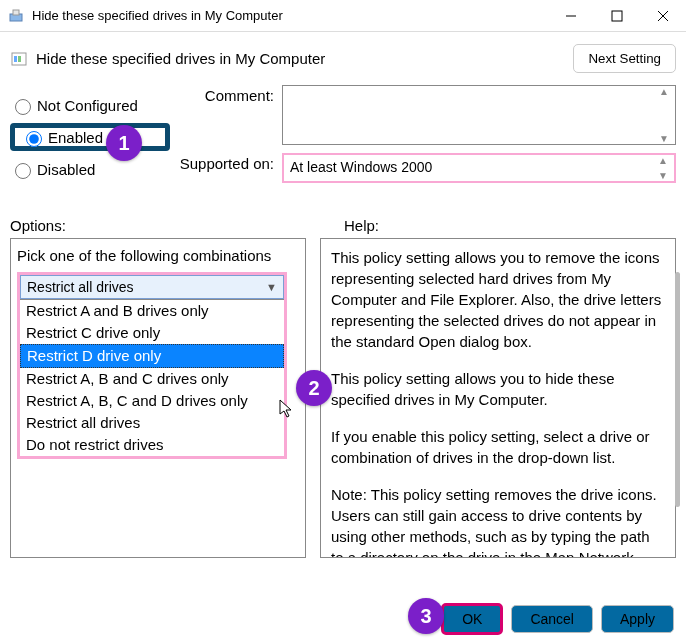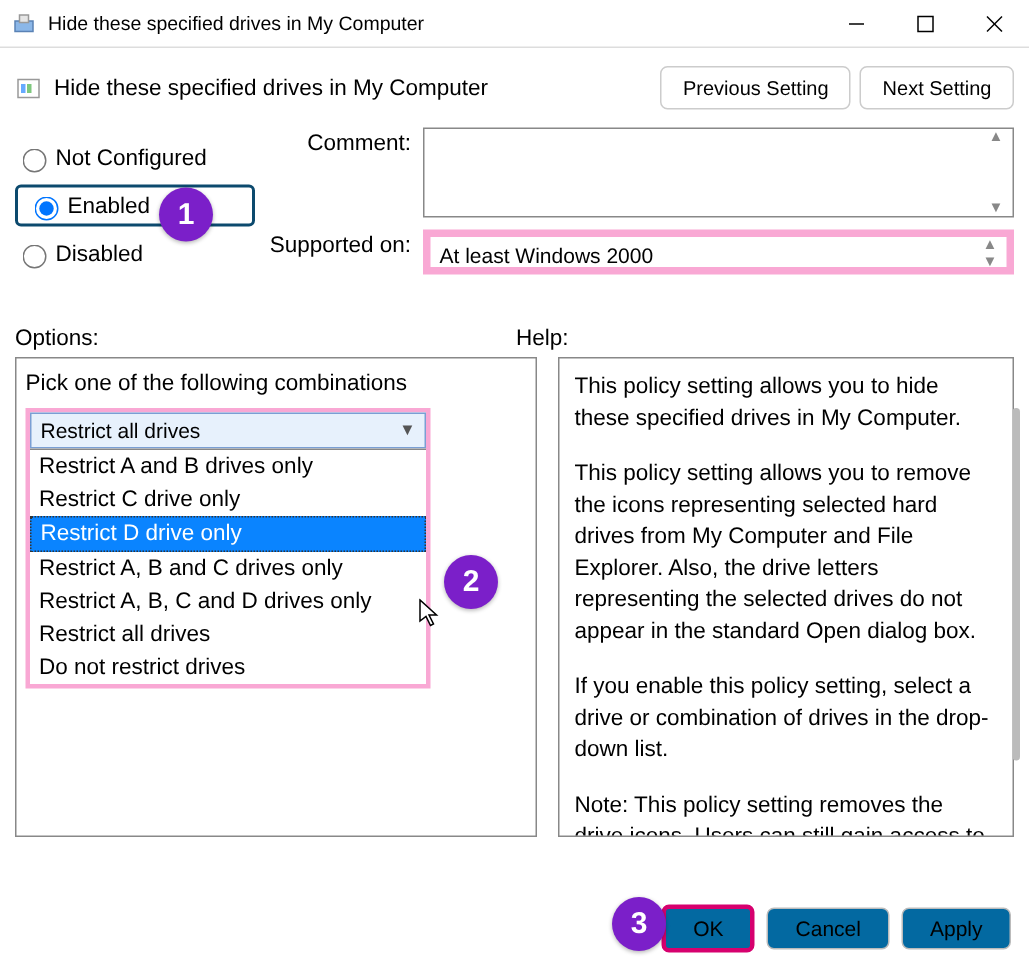--- a/index.html
+++ b/index.html
@@ -17,35 +17,35 @@
   .header .icon { width: 18px; height: 18px; margin-right: 8px; }
   .header .title { flex: 1; font-size: 15px; }
   .nav-btn { border: 1px solid #ccc; border-radius: 5px; padding: 6px 14px; margin-left: 6px; background: #fff; }
 
   
   .upper { display: flex; padding: 4px 10px 0 10px; height: 132px; }
   .radio-col { width: 160px; padding-top: 6px; }
   .radio-row { display: flex; align-items: center; height: 28px; margin-bottom: 4px; }
   .radio-row input[type=radio] { width: 16px; height: 16px; margin-right: 6px; }
   .radio-row label { font-size: 15px; }
-  .radio-row.highlight { border: 2px solid #0c4a6e; border-radius: 4px; padding: 0 6px; }
+  .radio-row.highlight { border: 5px solid #0c4a6e; border-radius: 4px; padding: 0 6px; }
   .fields-col { flex: 1; }
   .field-row { display: flex; margin-bottom: 8px; }
   .field-label { width: 112px; text-align: right; padding-right: 8px; padding-top: 2px; font-size: 15px; }
   .comment-box { flex: 1; height: 60px; border: 1px solid #888; background: #fff; position: relative; }
-  .supported-box { flex: 1; height: 30px; border: 5px solid #f9a8d4; background: #fff; padding: 4px 6px; font-size: 14px; position: relative; }
+  .supported-box { flex: 1; height: 30px; border: 2px solid #f9a8d4; background: #fff; padding: 4px 6px; font-size: 14px; position: relative; }
   .spin { position: absolute; right: 2px; top: 0; bottom: 0; width: 14px; display: flex; flex-direction: column; justify-content: space-between; color: #888; font-size: 10px; }
 
   
   .section-labels { display: flex; padding: 4px 10px; gap: 24px; }
   .section-labels .lbl-left { width: 296px; font-size: 15px; }
   .section-labels .lbl-right { flex: 1; font-size: 15px; padding-left: 14px; }
 
   .panes { display: flex; padding: 0 10px; height: 320px; }
-  .options-pane { width: 348px; border: 1px solid #888; padding: 8px 6px; position: relative; }
+  .options-pane { width: 296px; border: 1px solid #888; padding: 8px 6px; position: relative; }
   .options-pane .prompt { font-size: 15px; margin-bottom: 8px; }
   .dropdown-stack { border: 3px solid #f9a8d4; border-radius: 0; width: 270px; }
   .dd-closed { height: 24px; border: 1px solid #7a9fd4; background: #e7f1fc; display: flex; align-items: center; padding: 0 6px; font-size: 14px; justify-content: space-between; }
   .dd-closed .chev { font-size: 11px; color: #555; }
   .dd-list { border-top: 1px solid #888; background: #fff; }
   .dd-item { padding: 1px 6px; font-size: 15px; line-height: 20px; }
   .dd-item.selected { background: #0a84ff; color: #ffffff; border: 1px dotted #333; }
   .cursor { position: absolute; left: 268px; top: 160px; pointer-events: none; }
 
   .help-pane { flex: 1; margin-left: 14px; border: 1px solid #888; padding: 8px 10px; font-size: 15px; line-height: 21px; overflow: hidden; }
@@ -94,21 +94,20 @@
 
 <div class="header">
   <span class="icon">
     <svg width="18" height="18" viewBox="0 0 18 18">
         <rect x="2" y="3" width="14" height="12" fill="#fff" stroke="#999"></rect>
         <rect x="4" y="6" width="3" height="6" fill="#66aaff"></rect>
         <rect x="8" y="6" width="3" height="6" fill="#7ec87e"></rect>
       </svg>
   </span>
   <span class="title">Hide these specified drives in My Computer</span>
-  <button class="nav-btn">Previous Setting</button>
   <button class="nav-btn">Next Setting</button>
 </div>
 
 <div class="upper">
   <div class="radio-col">
     <div class="radio-row">
       <input type="radio" name="cfg" style="">
       <label>Not Configured</label>
     </div>
     <div class="radio-row highlight">
@@ -167,22 +166,22 @@
         </div>
     </div>
     <span class="cursor">
       <svg width="16" height="20" viewBox="0 0 16 20">
           <path d="M1 1 L1 15 L5 12 L8 18 L10 17 L7 11 L12 11 Z" fill="#fff" stroke="#000" stroke-width="1"></path>
         </svg>
     </span>
   </div>
 
   <div class="help-pane">
+    <p>This policy setting allows you to remove the icons representing selected hard drives from My Computer and File Explorer. Also, the drive letters representing the selected drives do not appear in the standard Open dialog box.</p>
     <p>This policy setting allows you to hide these specified drives in My Computer.</p>
-    <p>This policy setting allows you to remove the icons representing selected hard drives from My Computer and File Explorer. Also, the drive letters representing the selected drives do not appear in the standard Open dialog box.</p>
     <p>If you enable this policy setting, select a drive or combination of drives in the drop-down list.</p>
     <p>Note: This policy setting removes the drive icons. Users can still gain access to drive contents by using other methods, such as by typing the path to a directory on the drive in the Map Network Drive</p>
   </div>
 </div>
 <div class="scroll-thumb"></div>
 
 <div class="footer">
   <button class="btn ok">OK</button>
   <button class="btn">Cancel</button>
   <button class="btn">Apply</button>

